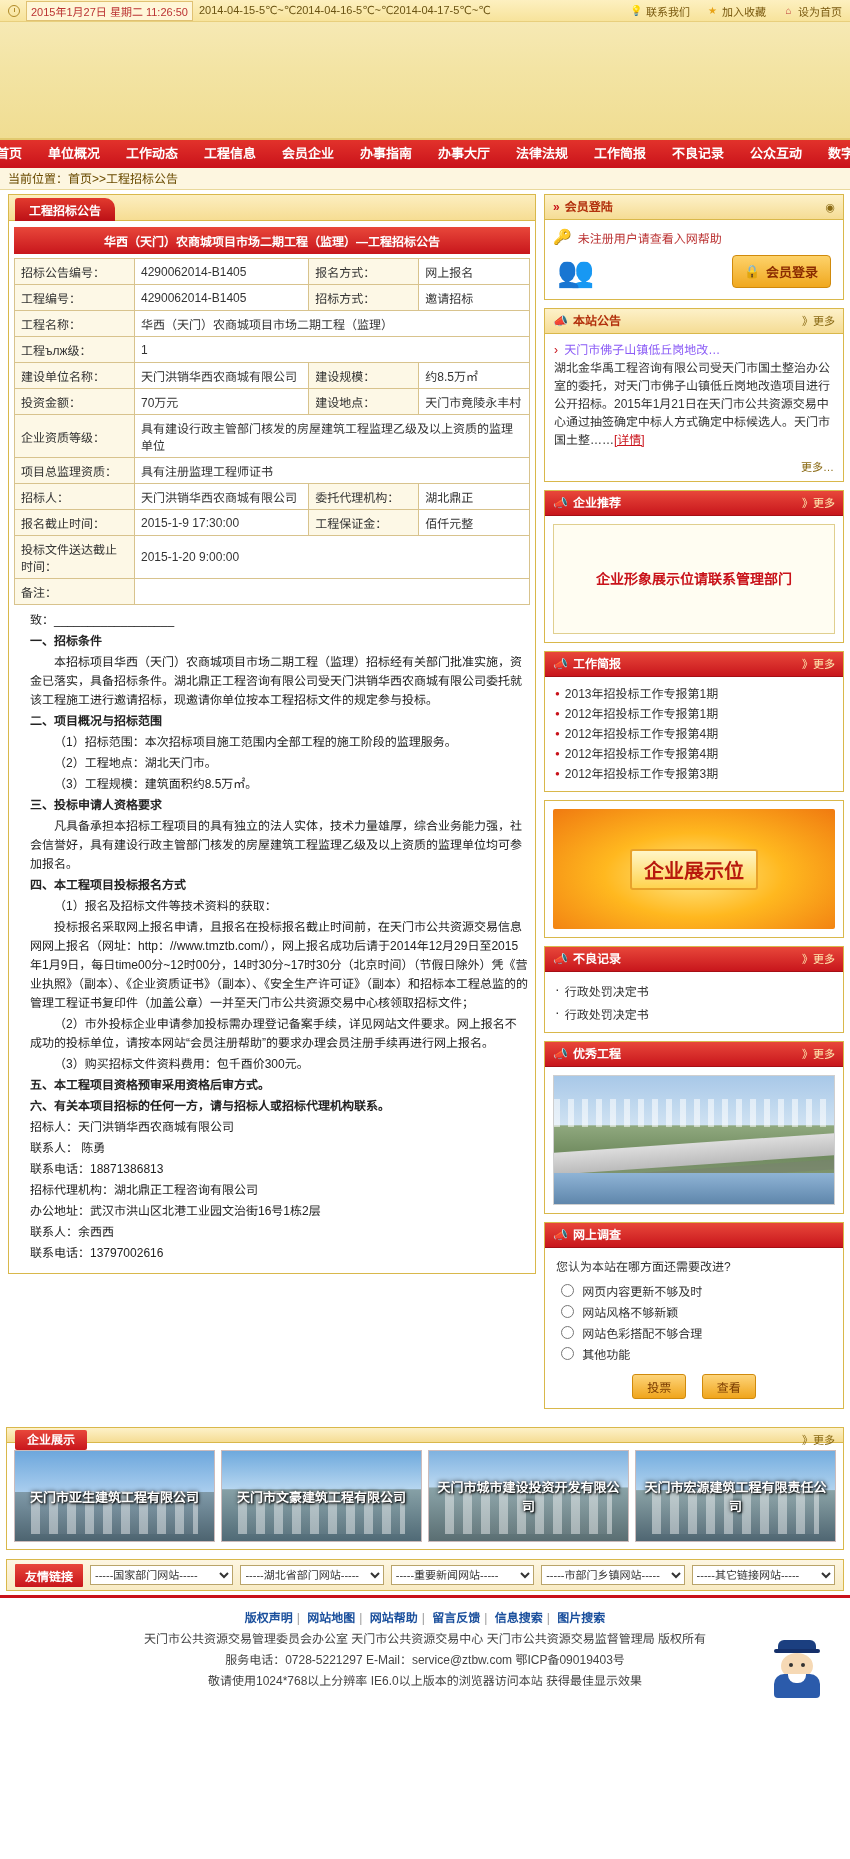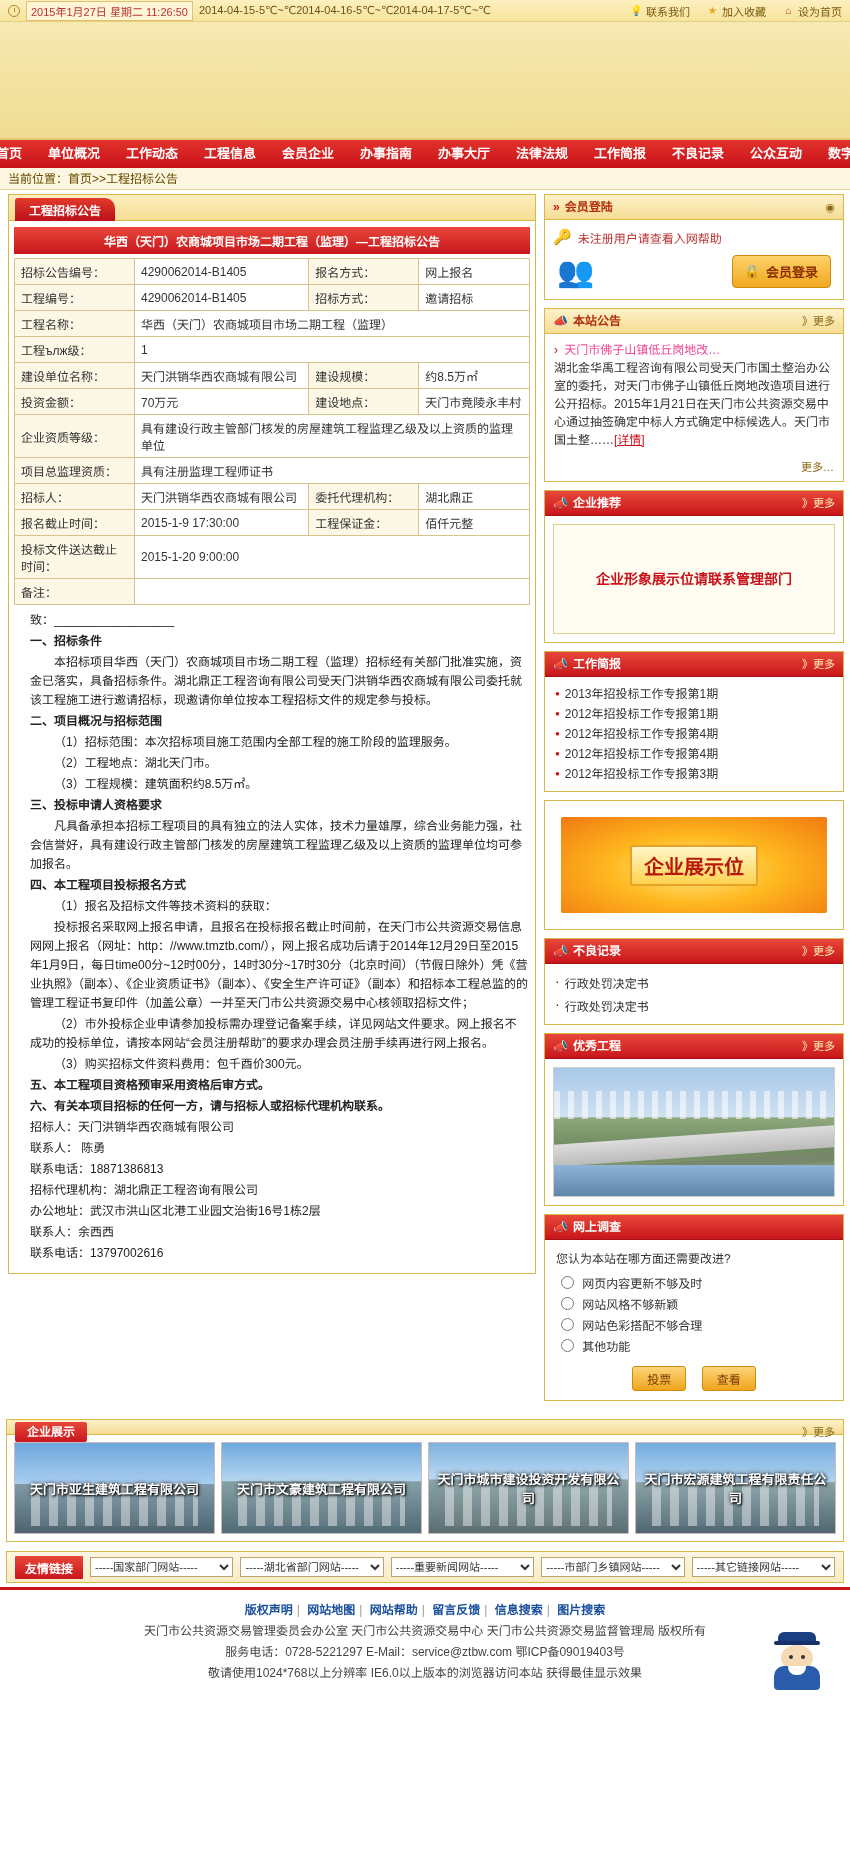--- a/index.html
+++ b/index.html
@@ -133,40 +133,40 @@
   .ppl { font-size: 30px; color:#6c9bd2; letter-spacing:-4px; }
   .login-btn {
     background: linear-gradient(to bottom,#fdd26a,#f0a81f);
     border:1px solid #d08a0c; color:#8a2b00; font-weight:bold;
     padding: 6px 12px; border-radius:4px; font-size:13px; display:flex; align-items:center; gap:5px;
     cursor:pointer;
   }
   .lock { color:#b2300c; }
 
   .notice-body { padding: 7px 9px; font-size: 12px; line-height: 18px; color:#333; }
-  .notice-body .hl { color:#ec4899; }
+  .notice-body .hl { color:#8b5cf6; }
   .notice-body .arrow { color:#c9121a; margin-right:3px; }
   .notice-body .detail { color:#c9121a; }
   .more-line { text-align:right; padding: 2px 9px 7px; font-size:11px; }
   .more-line a { color:#8a6a14; text-decoration:none; }
 
   .promo-box {
     margin: 8px; height: 110px; border:1px solid #e0cf8f; background:#fffdf2;
     display:flex; align-items:center; justify-content:center;
     color:#c9121a; font-weight:bold; font-size:14px; line-height:24px;
   }
 
   ul.rlist { list-style:none; margin:0; padding: 7px 10px; font-size:12px; }
   ul.rlist li { line-height: 20px; color:#333; }
   ul.rlist li::before { content:"●"; color:#c9121a; font-size:8px; margin-right:5px; vertical-align:2px; }
   ul.rlist.dot li::before { content:"·"; color:#333; font-size:14px; margin-right:5px; }
   ul.rlist a { color:#333; text-decoration:none; }
 
   .showcase {
-    margin: 16px; height: 96px; border-radius:2px;
+    margin: 8px; height: 120px; border-radius:2px;
     background: radial-gradient(ellipse at 50% 55%, #ffe98a 0%, #ffb81f 45%, #f07a10 100%);
     display:flex; align-items:center; justify-content:center;
   }
   .showcase span {
     color:#b8190d; font-weight:bold; font-size:20px;
     background: linear-gradient(to bottom,#fff6c8,#ffd34f);
     padding: 4px 12px; border: 2px solid #e8a22a; border-radius: 3px;
   }
 
   .photo {

